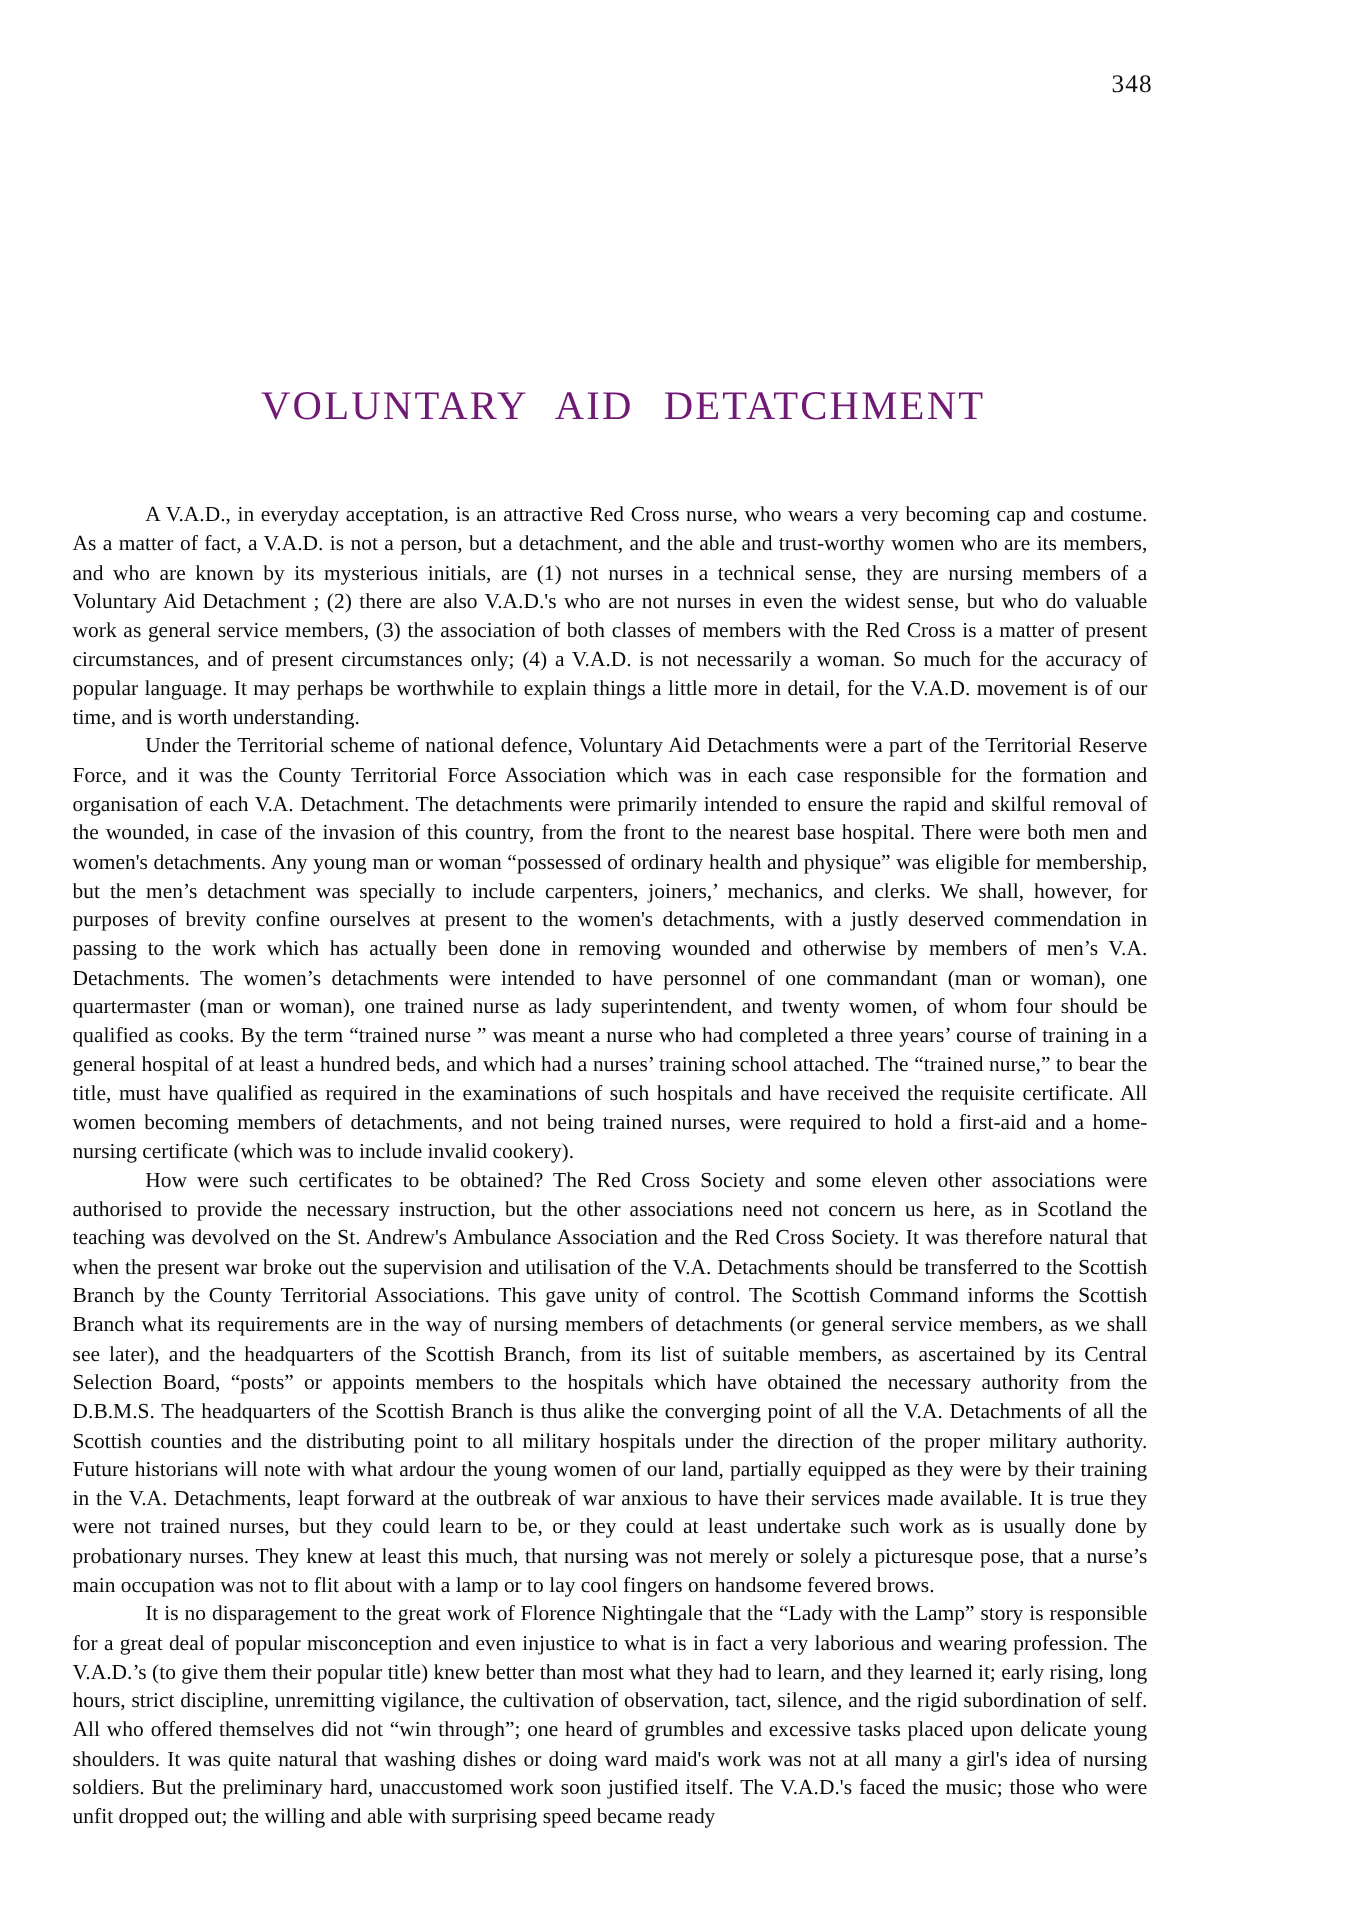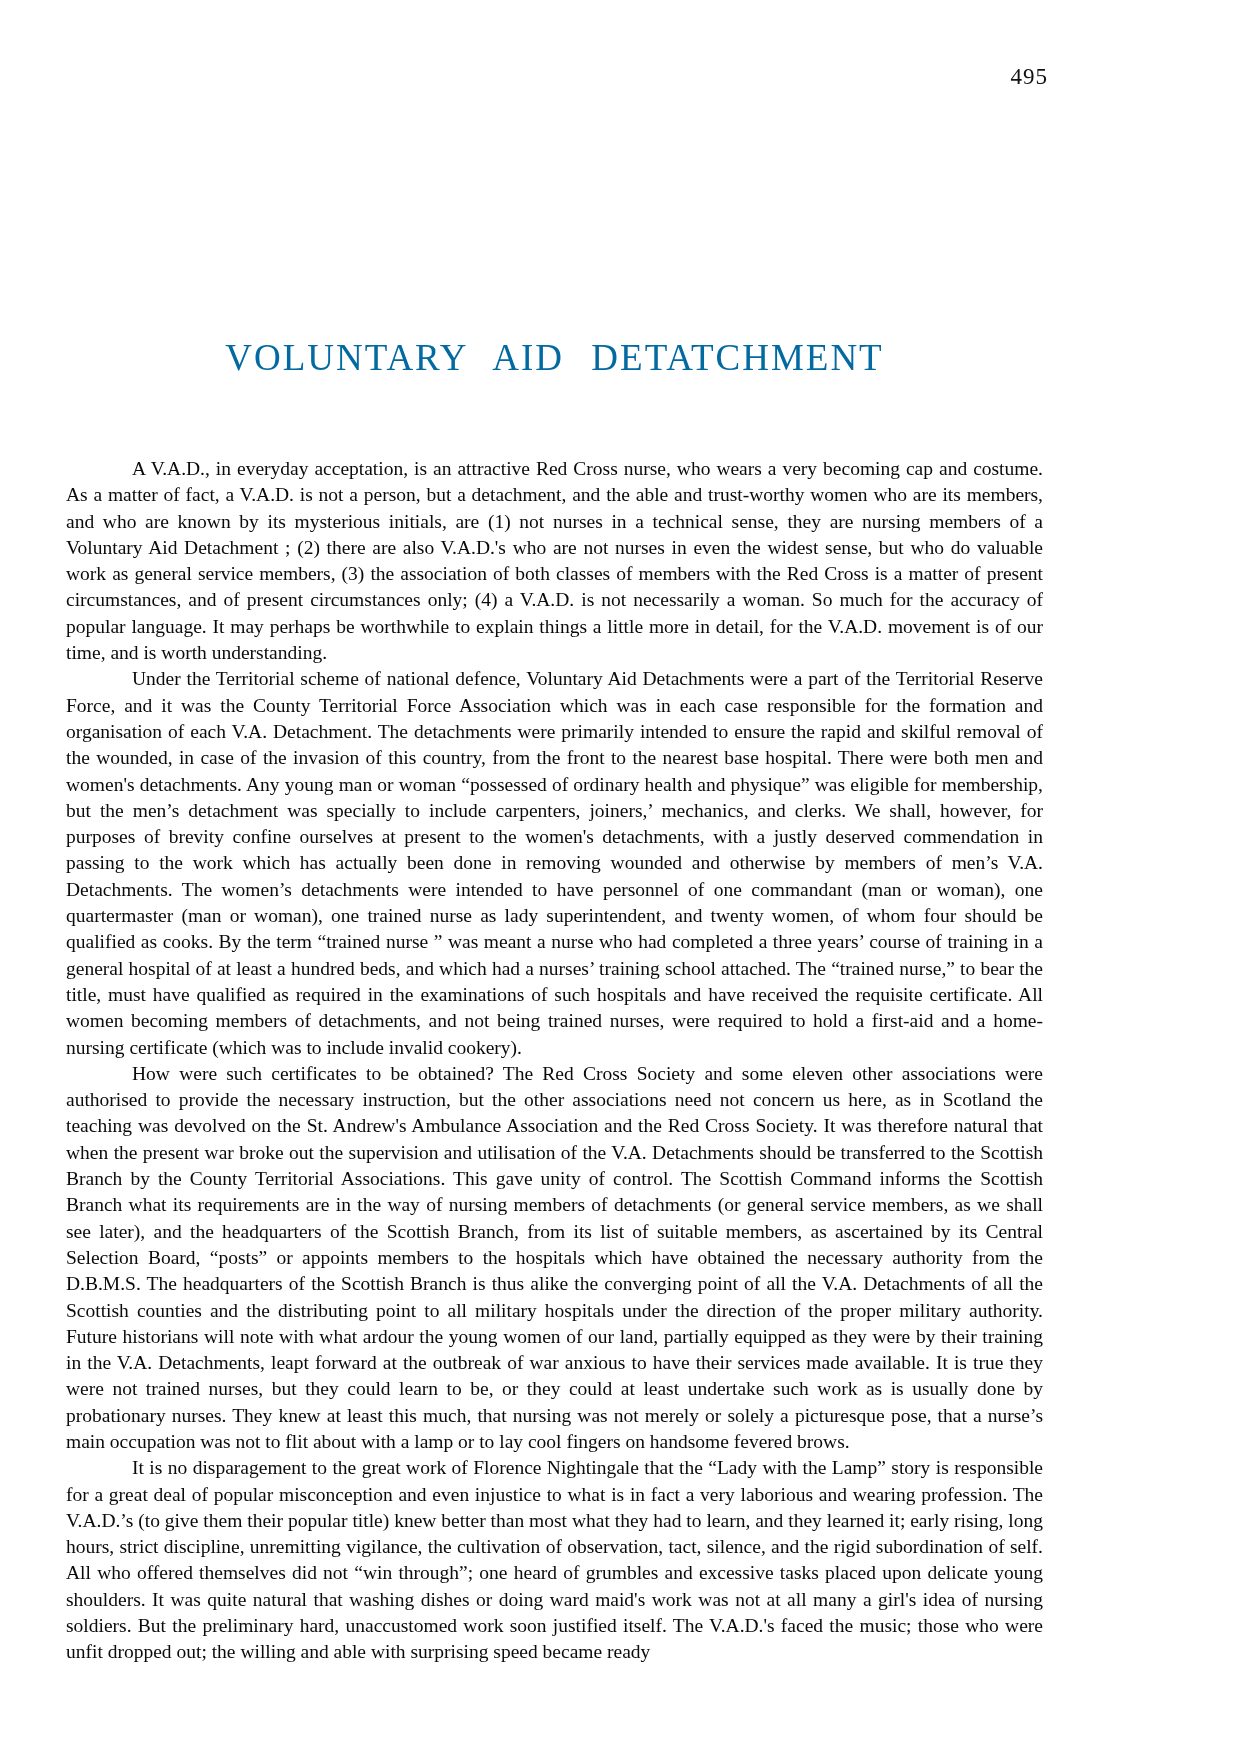--- a/index.html
+++ b/index.html
@@ -24,49 +24,49 @@
     text-align: right;
     font-size: 23px;
     letter-spacing: 1px;
     color: #111111;
   }
   .title {
     position: absolute;
     top: 336px;
     left: 66px;
     width: 977px;
-    margin: 0;
+    margin: 12px;
     text-align: center;
     font-size: 37px;
     font-weight: normal;
     letter-spacing: 2px;
     word-spacing: 16px;
     white-space: nowrap;
-    color: #0369a1;
+    color: #701a75;
   }
   .body-text {
     position: absolute;
     top: 456px;
     left: 66px;
     width: 977px;
   }
   .para {
     margin: 0;
     font-size: 19.5px;
     line-height: 26.3px;
     text-align: justify;
     text-indent: 66px;
     color: #0a0a0a;
   }
 </style>
 </head>
 <body>
 
 <div class="sheet">
-  <div class="page-number">495</div>
+  <div class="page-number">348</div>
 
   <h1 class="title">VOLUNTARY AID DETATCHMENT</h1>
 
   <div class="body-text">
     <p class="para">A V.A.D., in everyday acceptation, is an attractive Red Cross nurse, who wears a very becoming cap and costume.  As a matter of fact, a V.A.D. is not a person, but a detachment, and the able and trust-worthy women who are its members, and who are known by its mysterious initials, are (1) not nurses in a technical sense, they are nursing members of a Voluntary Aid Detachment ; (2) there are also V.A.D.'s who are not nurses in even the widest sense, but who do valuable work as general service members, (3) the association of both classes of members with the Red Cross is a matter of present circumstances, and of present circumstances only; (4) a V.A.D. is not necessarily a woman.  So much for the accuracy of popular language.  It may perhaps be worthwhile to explain things a little more in detail, for the V.A.D. movement is of our time, and is worth understanding.</p>
     <p class="para">Under the Territorial scheme of national defence, Voluntary Aid Detachments were a part of the Territorial Reserve Force, and it was the County Territorial Force Association which was in each case responsible for the formation and organisation of each V.A. Detachment.  The detachments were primarily intended to ensure the rapid and skilful removal of the wounded, in case of the invasion of this country, from the front to the nearest base hospital.  There were both men and women's detachments.  Any young man or woman “possessed of ordinary health and physique” was eligible for membership, but the men’s detachment was specially to include carpenters, joiners,’ mechanics, and clerks.  We shall, however, for purposes of brevity confine ourselves at present to the women's detachments, with a justly deserved commendation in passing to the work which has actually been done in removing wounded and otherwise by members of men’s V.A. Detachments.  The women’s detachments were intended to have personnel of one commandant (man or woman), one quartermaster (man or woman), one trained nurse as lady superintendent, and twenty women, of whom four should be qualified as cooks.  By the term “trained nurse ” was meant a nurse who had completed a three years’ course of training in a general hospital of at least a hundred beds, and which had a nurses’ training school attached.  The “trained nurse,” to bear the title, must have qualified as required in the examinations of such hospitals and have received the requisite certificate.  All women becoming members of detachments, and not being trained nurses, were required to hold a first-aid and a home-nursing certificate (which was to include invalid cookery).</p>
     <p class="para">How were such certificates to be obtained? The Red Cross Society and some eleven other associations were authorised to provide the necessary instruction, but the other associations need not concern us here, as in Scotland the teaching was devolved on the St. Andrew's Ambulance Association and the Red Cross Society.  It was therefore natural that when the present war broke out the supervision and utilisation of the V.A. Detachments should be transferred to the Scottish Branch by the County Territorial Associations.  This gave unity of control.  The Scottish Command informs the Scottish Branch what its requirements are in the way of nursing members of detachments (or general service members, as we shall see later), and the headquarters of the Scottish Branch, from its list of suitable members, as ascertained by its Central Selection Board, “posts” or appoints members to the hospitals which have obtained the necessary authority from the D.B.M.S.  The headquarters of the Scottish Branch is thus alike the converging point of all the V.A. Detachments of all the Scottish counties and the distributing point to all military hospitals under the direction of the proper military authority.  Future historians will note with what ardour the young women of our land, partially equipped as they were by their training in the V.A. Detachments, leapt forward at the outbreak of war anxious to have their services made available.  It is true they were not trained nurses, but they could learn to be, or they could at least undertake such work as is usually done by probationary nurses.  They knew at least this much, that nursing was not merely or solely a picturesque pose, that a nurse’s main occupation was not to flit about with a lamp or to lay cool fingers on handsome fevered brows.</p>
     <p class="para">It is no disparagement to the great work of Florence Nightingale that the “Lady with the Lamp” story is responsible for a great deal of popular misconception and even injustice to what is in fact a very laborious and wearing profession.  The V.A.D.’s (to give them their popular title) knew better than most what they had to learn, and they learned it; early rising, long hours, strict discipline, unremitting vigilance, the cultivation of observation, tact, silence, and the rigid subordination of self.  All who offered themselves did not “win through”; one heard of grumbles and excessive tasks placed upon delicate young shoulders.  It was quite natural that washing dishes or doing ward maid's work was not at all many a girl's idea of nursing soldiers.  But the preliminary hard, unaccustomed work soon justified itself.  The V.A.D.'s faced the music; those who were unfit dropped out; the willing and able with surprising speed became ready</p>
   </div>
 </div>

